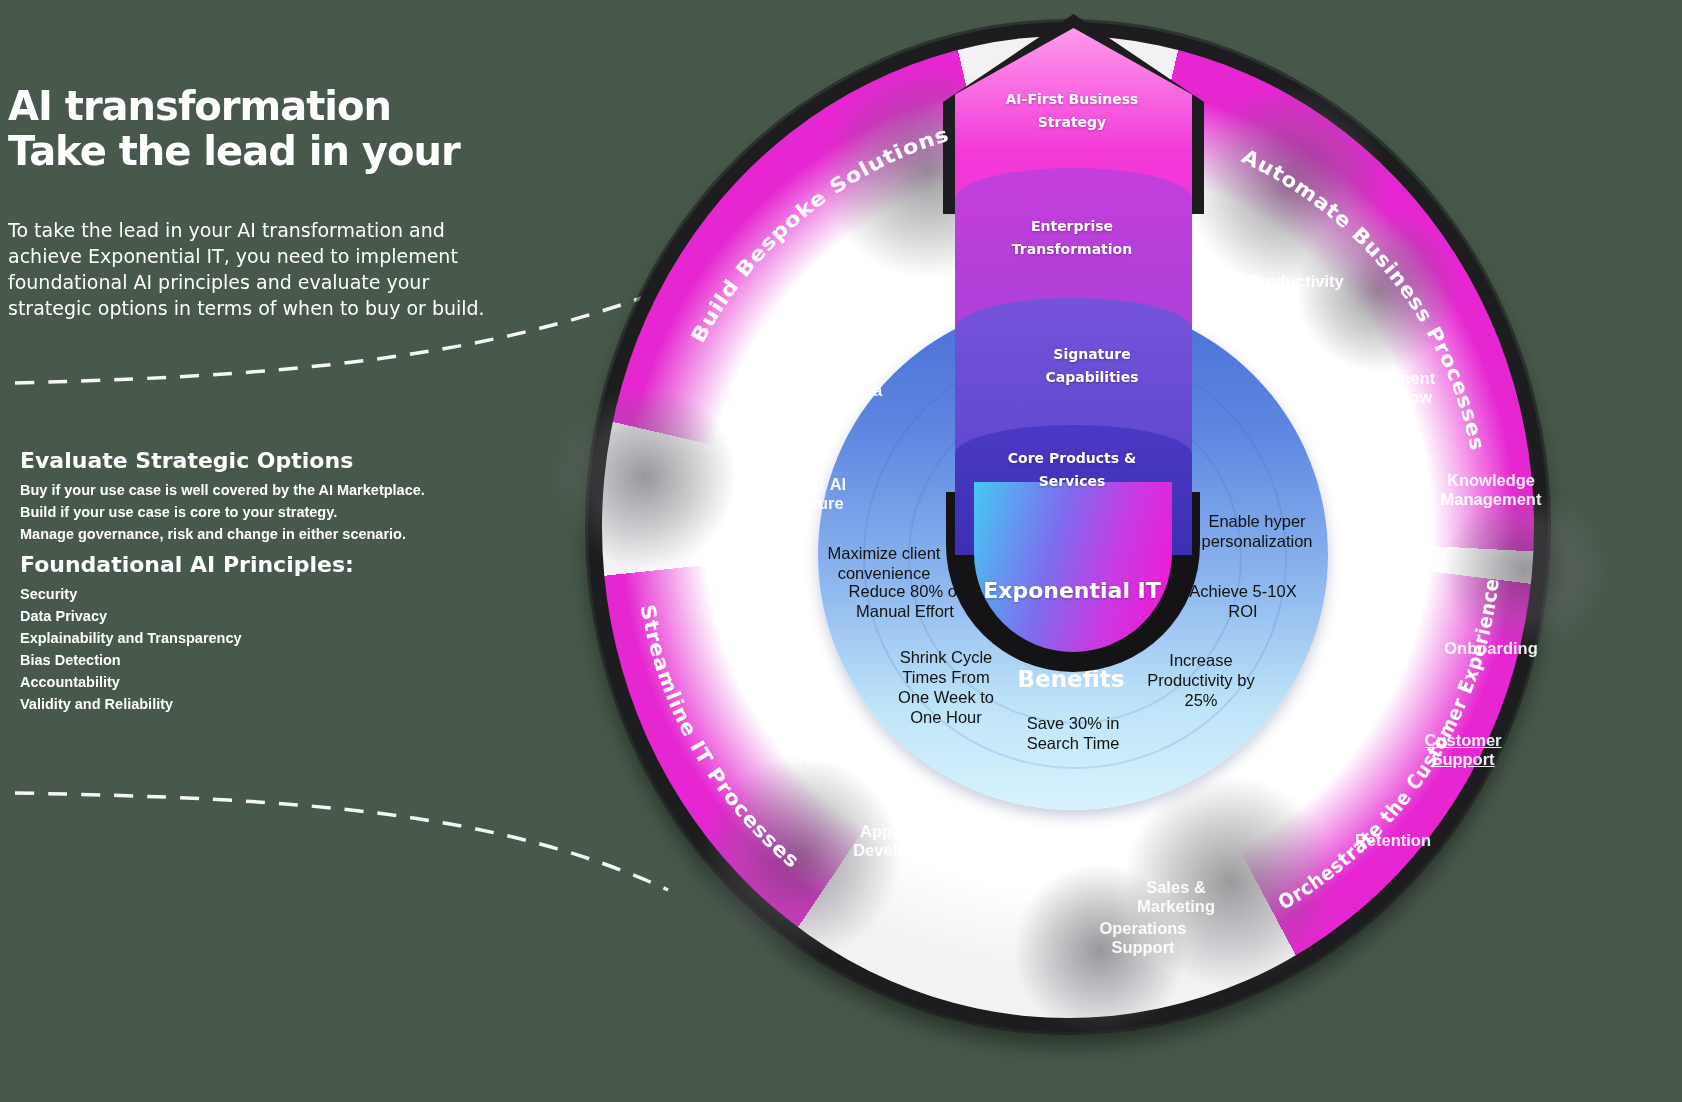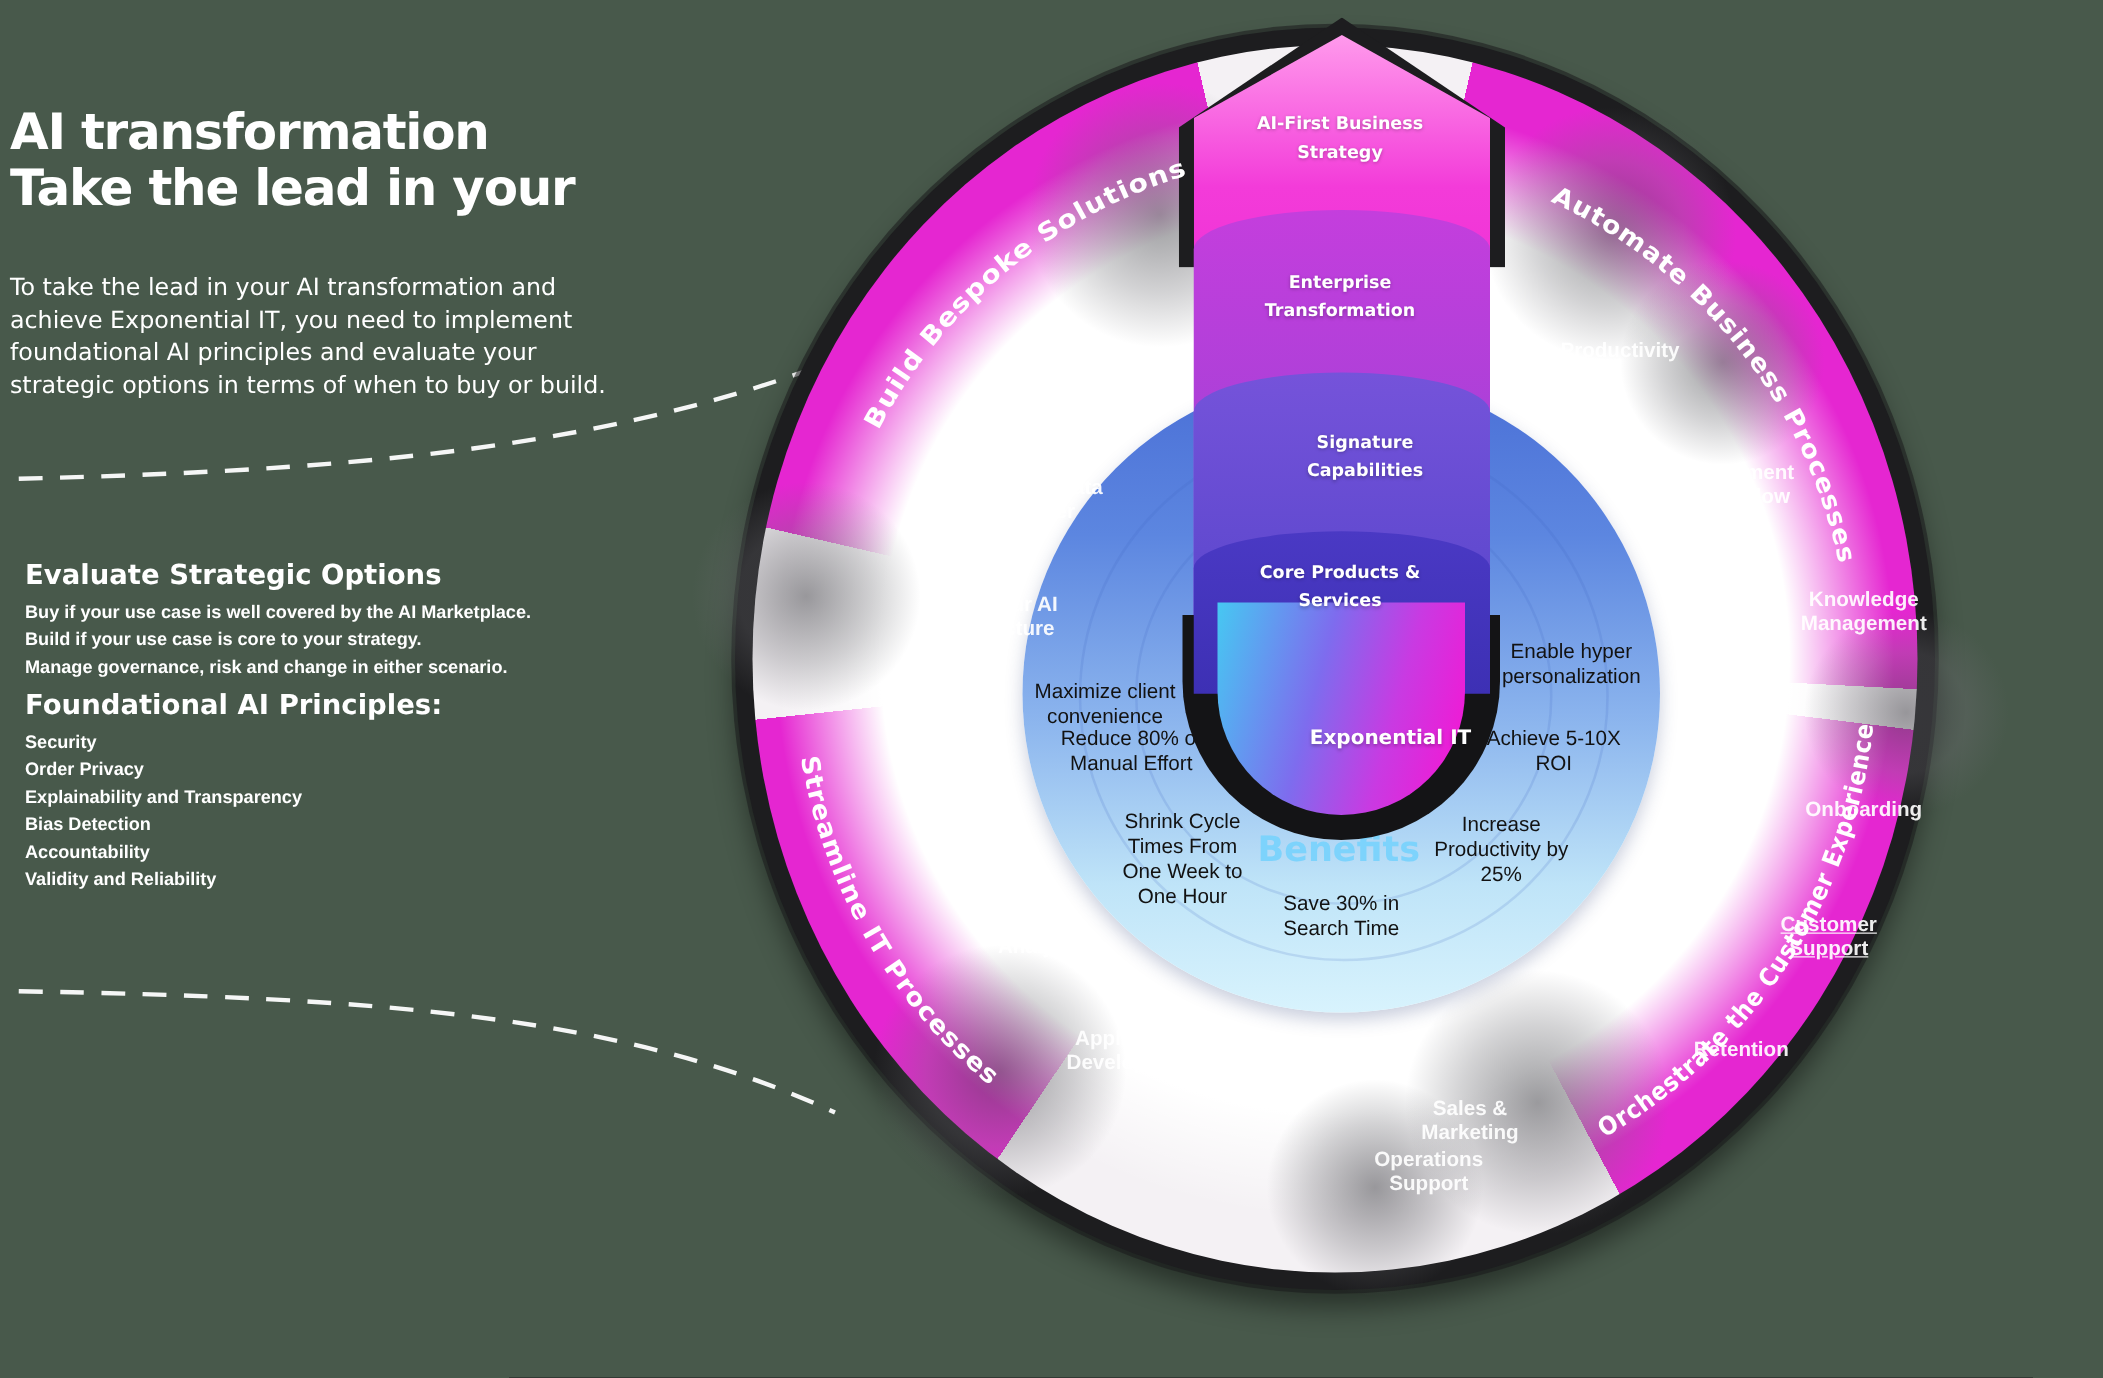--- a/index.html
+++ b/index.html
@@ -40,40 +40,40 @@
   .inner-circle{left:230px;top:278px;width:510px;height:510px;border-radius:50%;
     background:linear-gradient(180deg,#4a6fd6 0%,#5c86e0 25%,#8db6ee 55%,#bfe4f8 80%,#d8f3fd 100%);
     box-shadow:0 6px 14px rgba(40,60,120,.25);}
   .arc{border-radius:50%;border:2px solid rgba(60,100,190,.16);}
   
   .rl{font-family:"Liberation Sans",sans-serif;font-size:16.5px;font-weight:700;line-height:19px;
     color:rgba(255,255,255,.92);text-align:center;transform:translate(-50%,-50%);}
   
   .bf{font-family:"Liberation Sans",sans-serif;font-size:16.5px;font-weight:400;line-height:20px;
     color:#121212;text-align:center;transform:translate(-50%,-50%);}
-  .bf-title{font-size:28px;font-weight:800;color:#7dd3fc;transform:translate(-50%,-50%);
+  .bf-title{font-size:23px;font-weight:800;color:#ffffff;transform:translate(-50%,-50%);
     font-family:"DejaVu Sans",sans-serif;}
   
   .arrow-outline{left:355px;top:-8px;width:261px;height:200px;background:#1d1d1f;
     clip-path:polygon(0 44%,50% 0,100% 44%,100% 100%,0 100%);}
   .seg{left:367px;width:237px;}
   .seg-ai{top:6px;height:554px;clip-path:polygon(0 12%,50% 0,100% 12%,100% 100%,0 100%);
     background:linear-gradient(180deg,#ff9aec 0%,#f33bd9 22%,#ea22d2 60%,#d621ce 100%);}
   .seg-ent{top:146px;height:414px;border-radius:120px 120px 0 0/32px 32px 0 0;
     background:linear-gradient(180deg,#c43edd 0%,#8843d0 100%);}
   .seg-sig{top:276px;height:284px;border-radius:120px 120px 0 0/32px 32px 0 0;
     background:linear-gradient(180deg,#7553da 0%,#4f41c6 100%);}
   .seg-core{top:403px;height:130px;border-radius:120px 120px 0 0/30px 30px 0 0;
     background:linear-gradient(180deg,#4a39c4 0%,#3d30b4 100%);}
   .bowl-black{left:358px;top:470px;width:254px;height:180px;border-radius:0 0 127px 127px;background:#141416;}
   .bowl{left:386px;top:460px;width:198px;height:170px;border-radius:0 0 99px 99px;
     background:linear-gradient(105deg,#46c8f2 0%,#7e6cee 40%,#c93ae2 68%,#f318d4 95%);}
   .cl{font-size:14px;font-weight:800;line-height:23px;color:#fff;text-align:center;
     transform:translate(-50%,-50%);text-shadow:0 1px 3px rgba(0,0,0,.28);}
-  .cl-exp{font-size:16px;text-align:right;}
+  .cl-exp{font-size:22px;}
   svg.curved{left:0;top:0;}
   svg.curved text{font-family:"DejaVu Sans",sans-serif;font-weight:800;font-size:20px;
     letter-spacing:.8px;fill:#ffffff;}
 </style>
 </head>
 <body>
 
 <svg class="connectors abs" width="1682" height="1102" viewBox="0 0 1682 1102">
   <path d="M 15 383 C 340 375 540 350 740 258" fill="none" stroke="rgba(255,255,255,.95)" stroke-width="3.5" stroke-dasharray="19 14"></path>
   <path d="M 15 793 C 300 798 500 812 668 890" fill="none" stroke="rgba(255,255,255,.95)" stroke-width="3.5" stroke-dasharray="19 14"></path>
@@ -92,21 +92,21 @@
     <div>Buy if your use case is well covered by the AI Marketplace.</div>
     <div>Build if your use case is core to your strategy.</div>
     <div>Manage governance, risk and change in either scenario.</div>
   </div>
 </div>
 
 <div class="abs principles">
   <div class="sec-head">Foundational AI Principles:</div>
   <div class="sec-lines">
     <div>Security</div>
-    <div>Order Privacy</div>
+    <div>Data Privacy</div>
     <div>Explainability and Transparency</div>
     <div>Bias Detection</div>
     <div>Accountability</div>
     <div>Validity and Reliability</div>
   </div>
 </div>
 
 <div class="abs wheel">
   <div class="abs wheel-dark"></div>
   <div class="abs ring-quads"></div>

